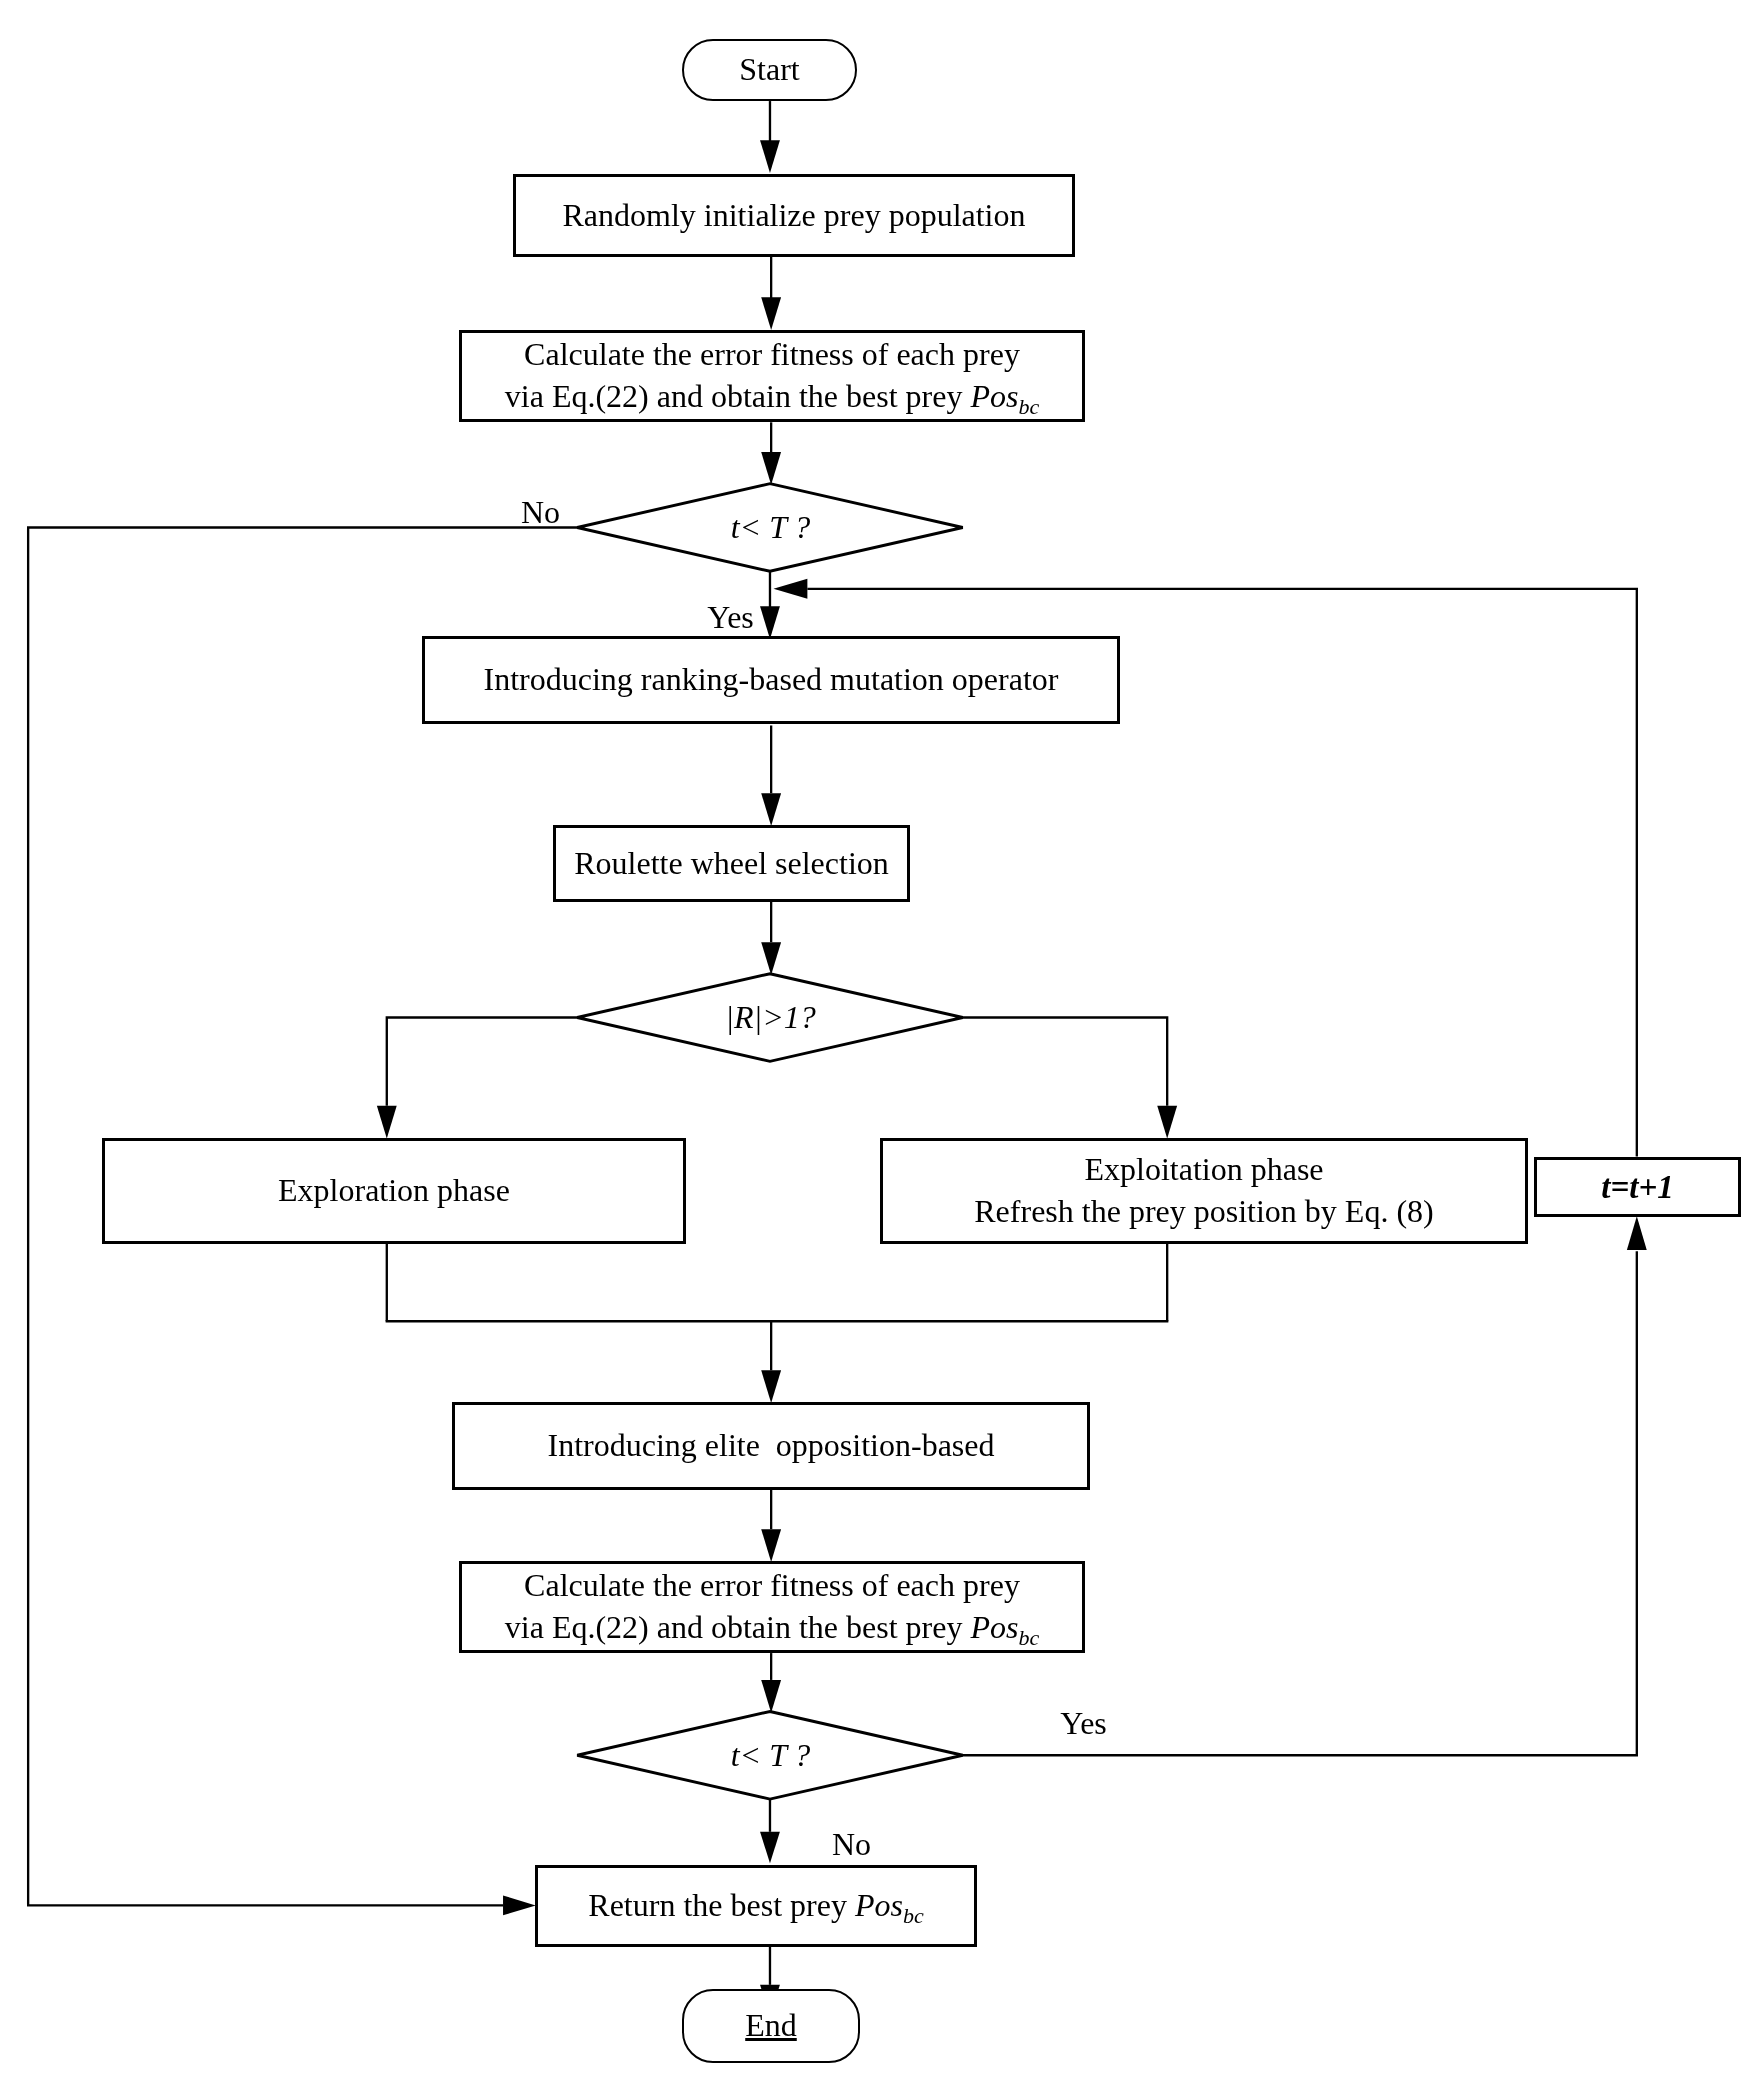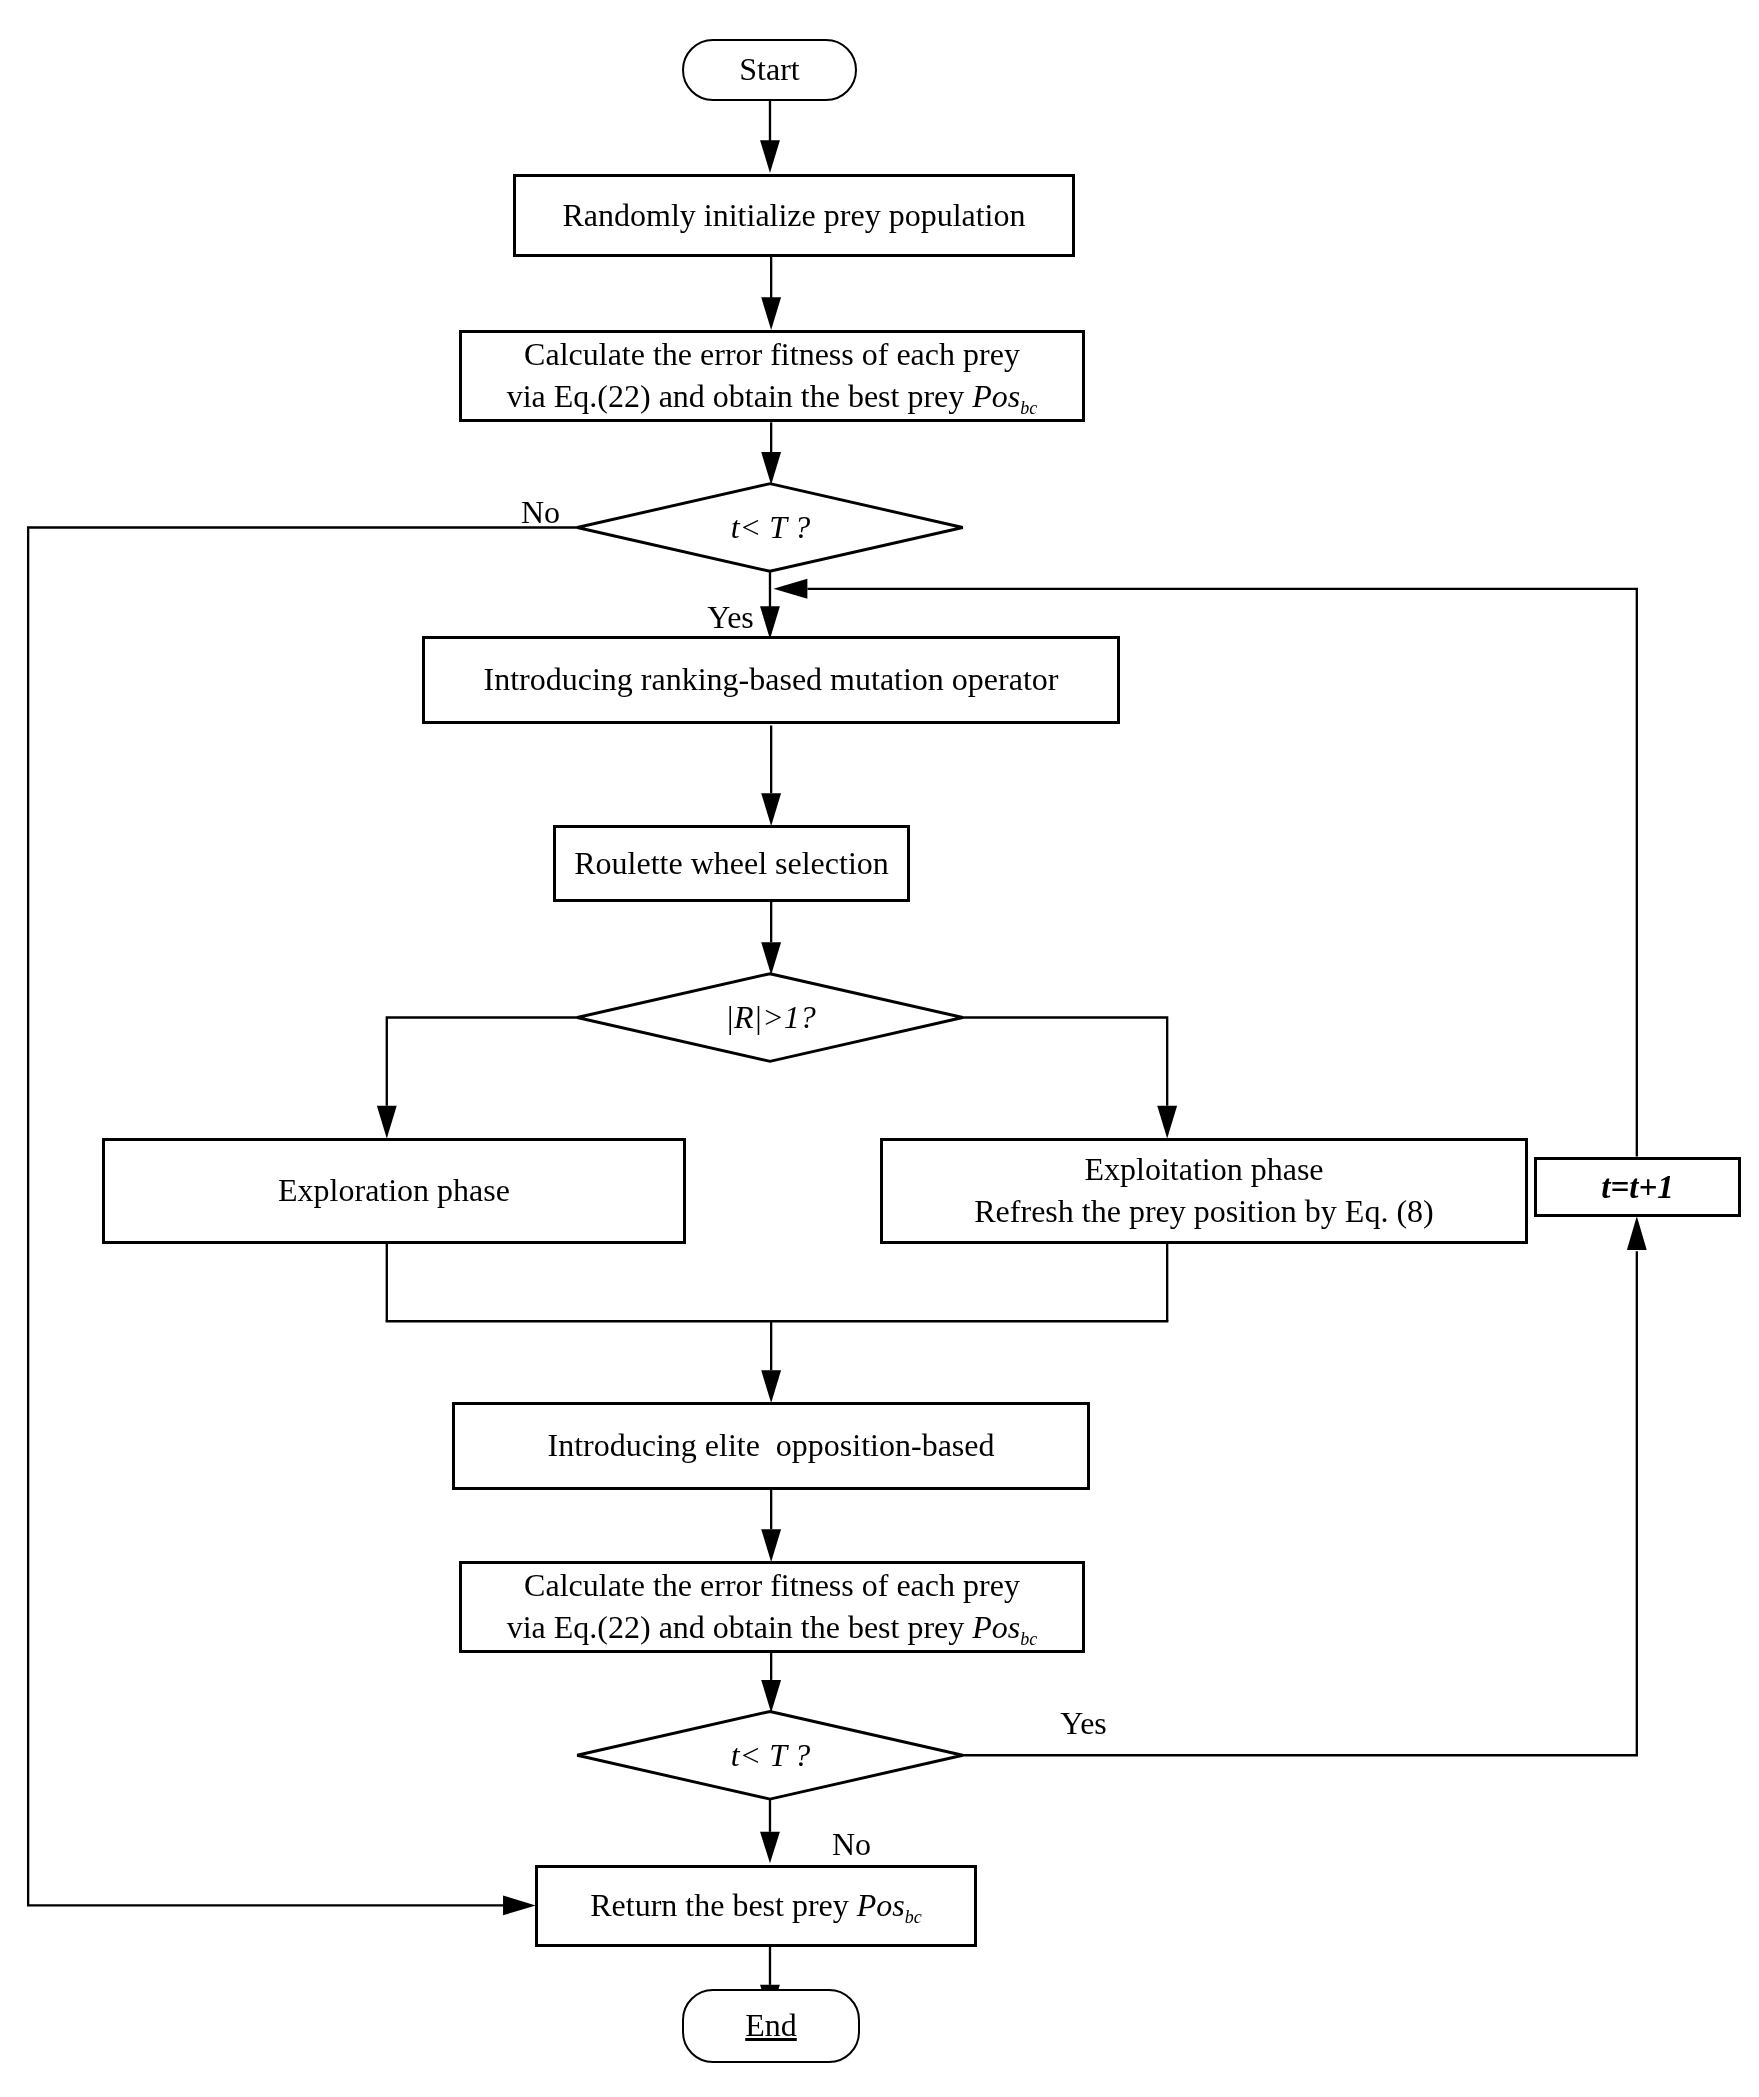--- a/index.html
+++ b/index.html
@@ -40,21 +40,21 @@
   }
   .elabel{
     position:absolute;
     display:flex;
     justify-content:center;
     align-items:center;
     font-size:32px;
     width:93px;height:37px;
   }
   .ital{font-style:italic;}
-  sub.posbc{font-size:18px;font-style:italic;vertical-align:-7px;line-height:0;}
+  sub.posbc{font-size:22px;font-style:italic;vertical-align:-7px;line-height:0;}
   .increment-text{font-style:italic;font-weight:bold;font-size:33px;}
 </style>
 </head>
 <body>
 
 <div class="canvas">
 
   <svg class="wires" viewBox="0 0 3011 3590" xmlns="http://www.w3.org/2000/svg">
 
     <polygon points="1318,828 1648,903 1318,978 988,903" fill="#ffffff" stroke="#000000" stroke-width="5"></polygon>

